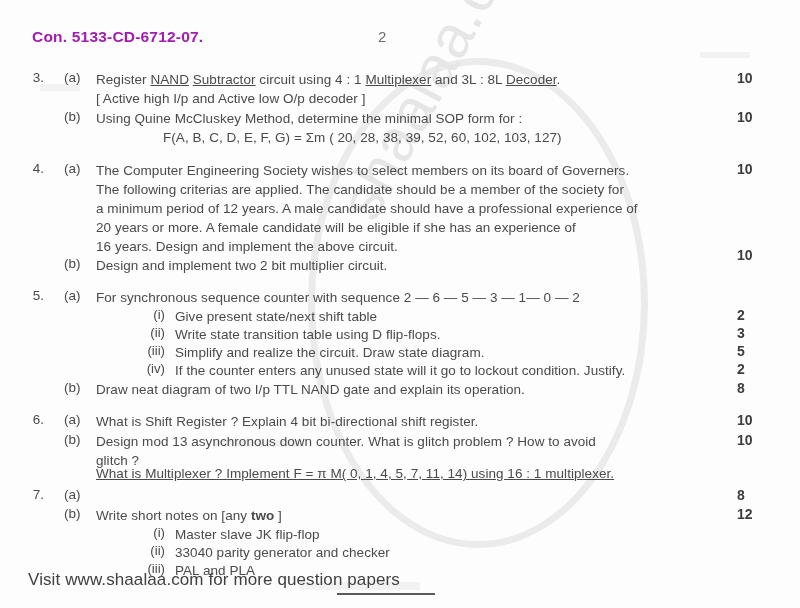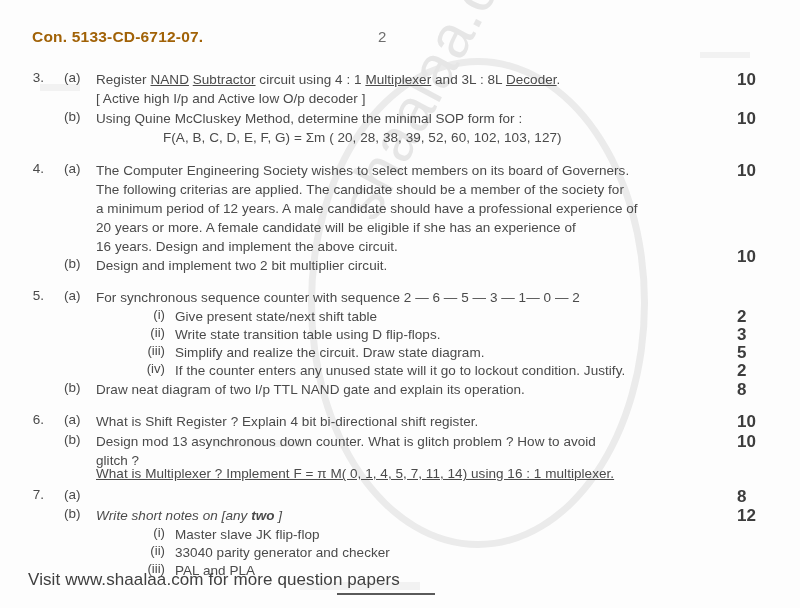--- a/index.html
+++ b/index.html
@@ -64,21 +64,21 @@
 
   .abs { position: absolute; }
 
   
   #hdr-code {
     left: 32px;
     top: 28px;
     font-size: 15.5px;
     font-weight: bold;
     letter-spacing: 0.2px;
-    color: #a16207;
+    color: #a21caf;
   }
   #hdr-page {
     left: 378px;
     top: 28px;
     font-size: 15px;
     color: #6e6e6e;
   }
 
   
   .qnum {
@@ -97,21 +97,21 @@
     color: #4a4a4a;
     letter-spacing: 0.05px;
   }
   .roman {
     font-size: 13.2px;
     color: #4a4a4a;
     text-align: right;
     width: 34px;
   }
   .marks {
-    font-size: 17px;
+    font-size: 14px;
     font-weight: bold;
     color: #3d3d3d;
     text-align: left;
     width: 28px;
   }
   .u { text-decoration: underline; }
   .b { font-weight: bold; }
 
   
   #footer-note {
@@ -214,21 +214,21 @@
     <div class="abs qtext" style="left:96px; top:432px; width:625px;">Design mod 13 asynchronous down counter.  What is glitch problem ?  How to avoid</div>
     <div class="abs qtext" style="left:96px; top:451px; width:620px;">glitch ?</div>
     <div class="abs marks" style="left:737px; top:432px;">10</div>
 
     <div class="abs qnum" style="left:22px; top:487px;">7.</div>
     <div class="abs qpart" style="left:64px; top:487px;">(a)</div>
     <div class="abs qtext" style="left:96px; top:464px; width:630px;text-decoration:underline;">What is Multiplexer ?  Implement F = π M( 0, 1, 4, 5, 7, 11, 14) using 16 : 1 multiplexer.</div>
     <div class="abs marks" style="left:737px; top:487px;">8</div>
 
     <div class="abs qpart" style="left:64px; top:506px;">(b)</div>
-    <div class="abs qtext" style="left:96px; top:506px; width:610px;font-style:italic;"><span>Write short notes on [any </span><span class="b">two</span><span> ]</span></div>
+    <div class="abs qtext" style="left:96px; top:506px; width:610px;"><span>Write short notes on [any </span><span class="b">two</span><span> ]</span></div>
     <div class="abs marks" style="left:737px; top:506px;">12</div>
 
     <div class="abs roman" style="left:131px; top:525px;">(i)</div>
     <div class="abs qtext" style="left:175px; top:525px; width:540px;">Master  slave JK flip-flop</div>
 
     <div class="abs roman" style="left:131px; top:543px;">(ii)</div>
     <div class="abs qtext" style="left:175px; top:543px; width:540px;">33040 parity generator and checker</div>
 
     <div class="abs roman" style="left:131px; top:561px;">(iii)</div>
     <div class="abs qtext" style="left:175px; top:561px; width:540px;">PAL and PLA</div>

